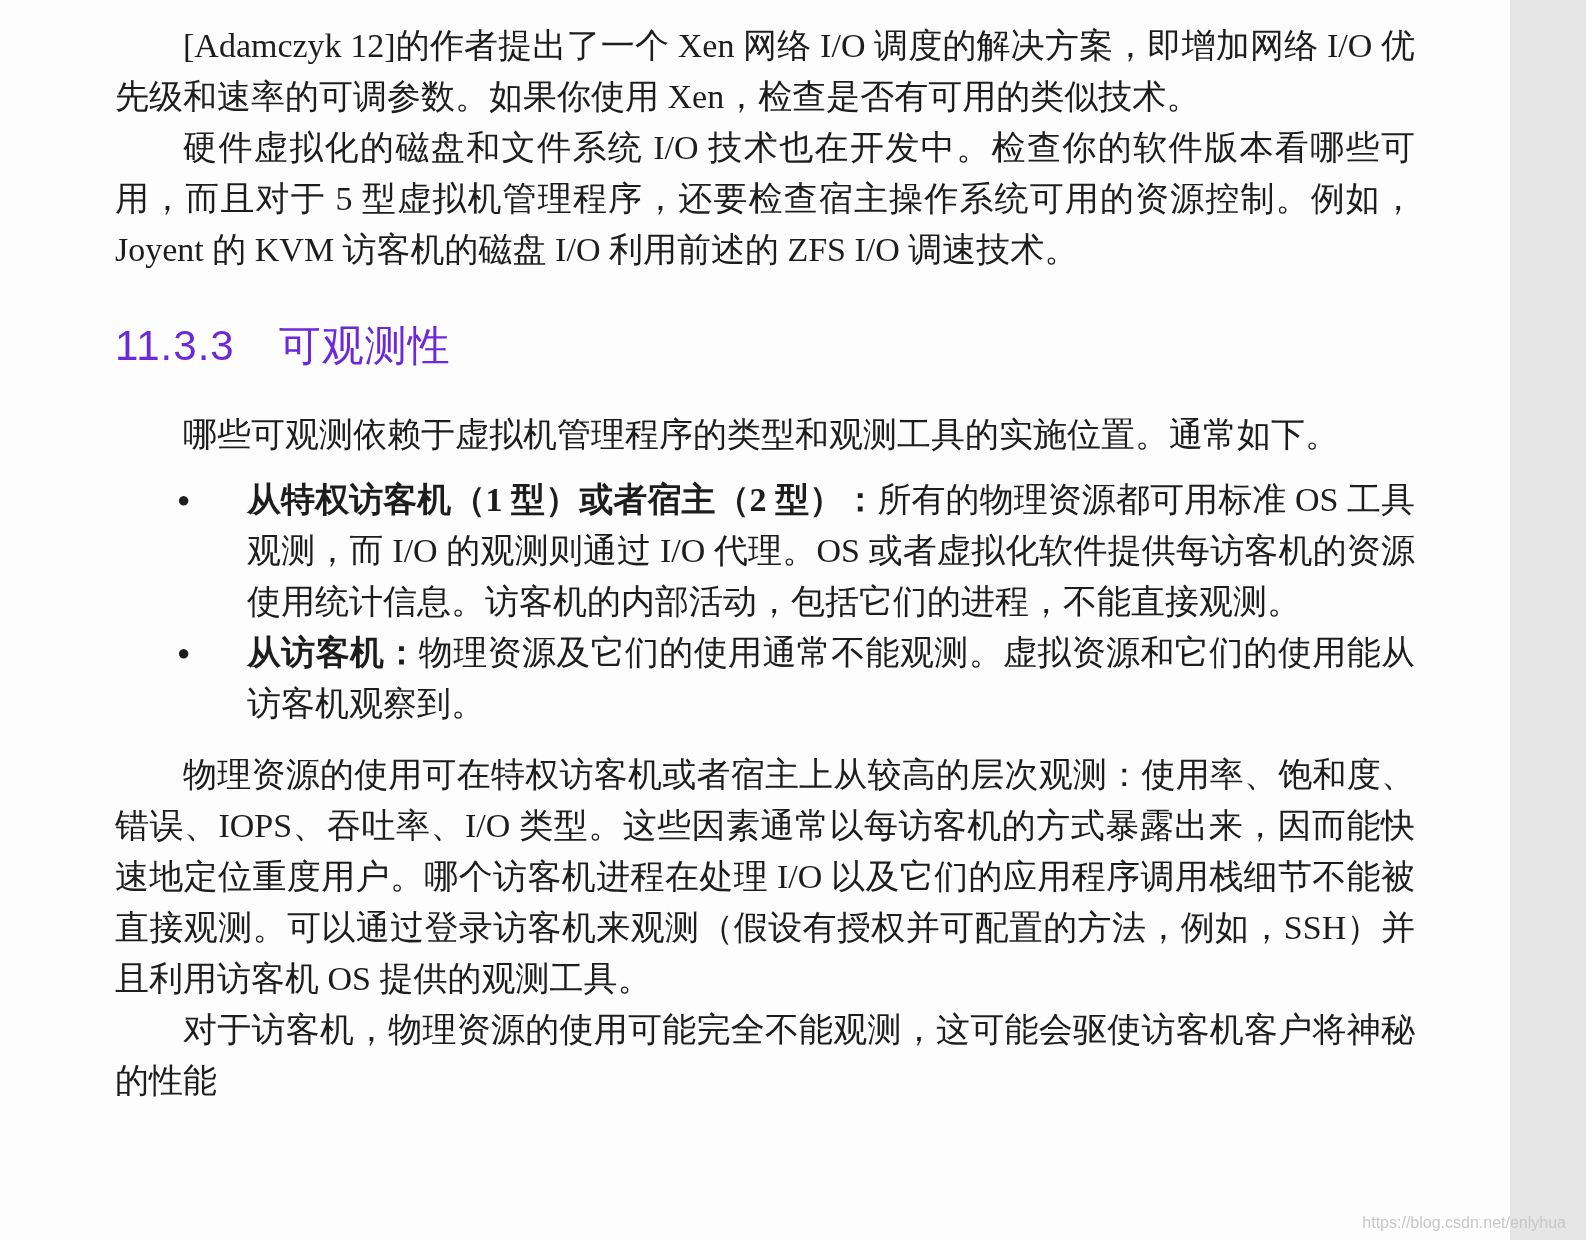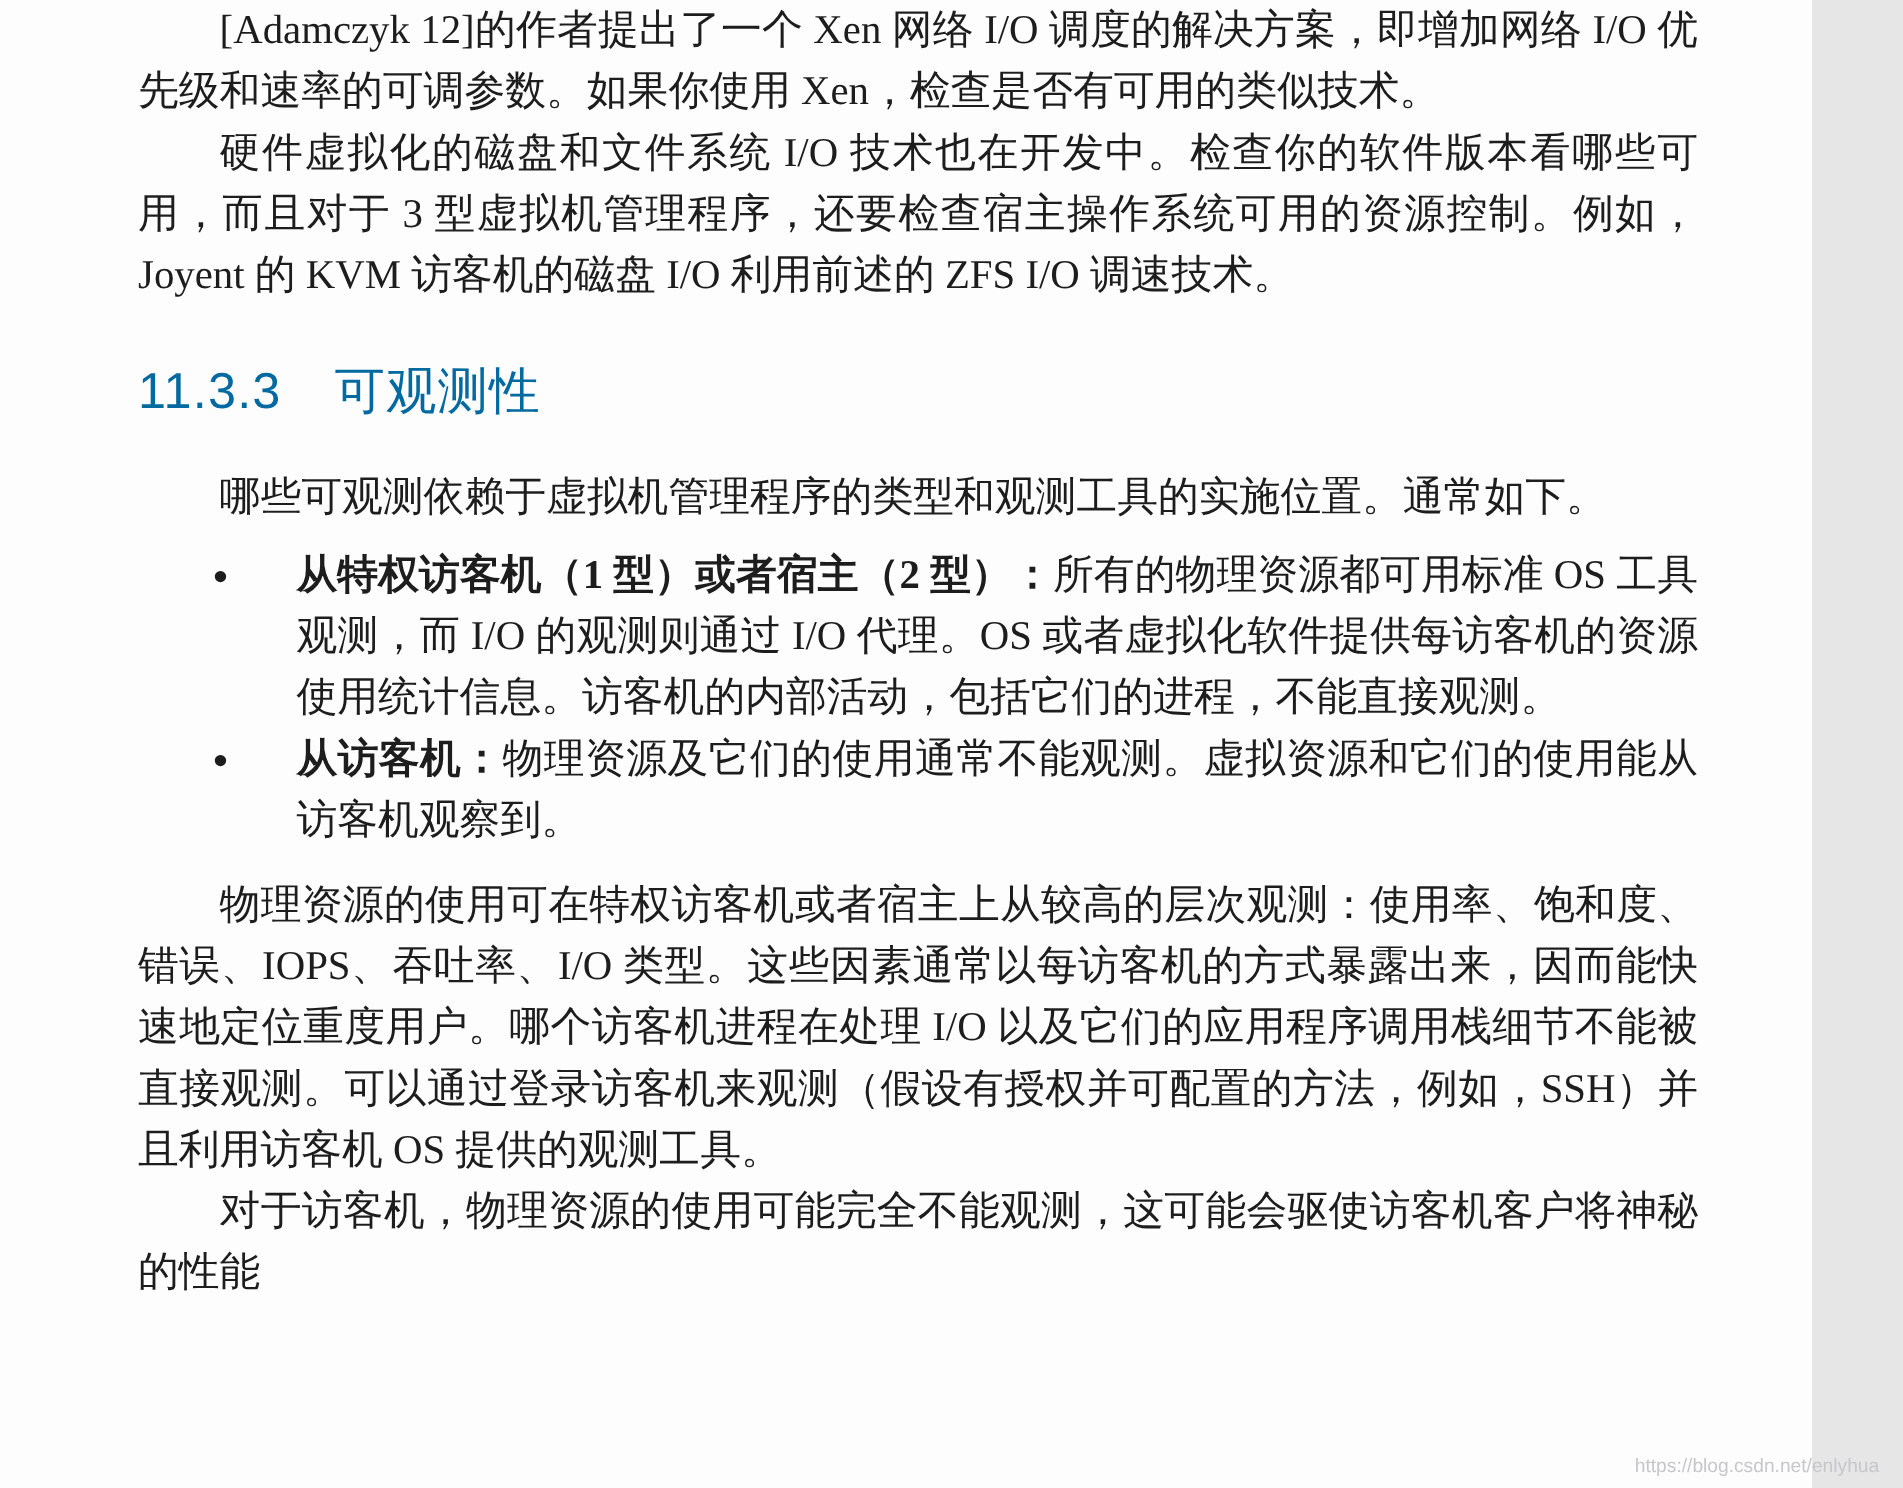--- a/index.html
+++ b/index.html
@@ -34,28 +34,28 @@
   .para {
     margin: 0;
     text-indent: 2em;
     text-align: justify;
   }
   .quote {
     margin-top: 12px;
     text-indent: 2em;
     font-weight: 700;
   }
-  .p-adamczyk { }
+  .p-adamczyk { margin-top: 20px; }
   .p-hardware { margin-top: 0; }
   .section-heading {
     font-family: "Liberation Sans", "DejaVu Sans", sans-serif;
     font-weight: 400;
     font-size: 42px;
     line-height: 50px;
-    color: #0369a1;
+    color: #6d28d9;
     letter-spacing: 1px;
     margin: 46px 0 38px 0;
   }
   .section-heading .num { margin-right: 44px; }
   .p-intro { margin-top: 16px; }
   .bullets { margin-top: 14px; }
   .bullet { display: flex; }
   .bullet .dot {
     flex: 0 0 132px;
     box-sizing: border-box;
@@ -85,21 +85,21 @@
 </head>
 <body>
 
 <div class="side-band"></div>
 
 <div class="content">
 
 
   <p class="para p-adamczyk">[Adamczyk 12]的作者提出了一个 Xen 网络 I/O 调度的解决方案，即增加网络 I/O 优先级和速率的可调参数。如果你使用 Xen，检查是否有可用的类似技术。</p>
 
-  <p class="para p-hardware">硬件虚拟化的磁盘和文件系统 I/O 技术也在开发中。检查你的软件版本看哪些可用，而且对于 3 型虚拟机管理程序，还要检查宿主操作系统可用的资源控制。例如，Joyent 的 KVM 访客机的磁盘 I/O 利用前述的 ZFS I/O 调速技术。</p>
+  <p class="para p-hardware">硬件虚拟化的磁盘和文件系统 I/O 技术也在开发中。检查你的软件版本看哪些可用，而且对于 5 型虚拟机管理程序，还要检查宿主操作系统可用的资源控制。例如，Joyent 的 KVM 访客机的磁盘 I/O 利用前述的 ZFS I/O 调速技术。</p>
 
   <h2 class="section-heading">
     <span class="num">11.3.3</span><span class="title">可观测性</span>
   </h2>
 
   <p class="para p-intro">哪些可观测依赖于虚拟机管理程序的类型和观测工具的实施位置。通常如下。</p>
 
   <div class="bullets">
     <div class="bullet">
       <span class="dot">●</span>

